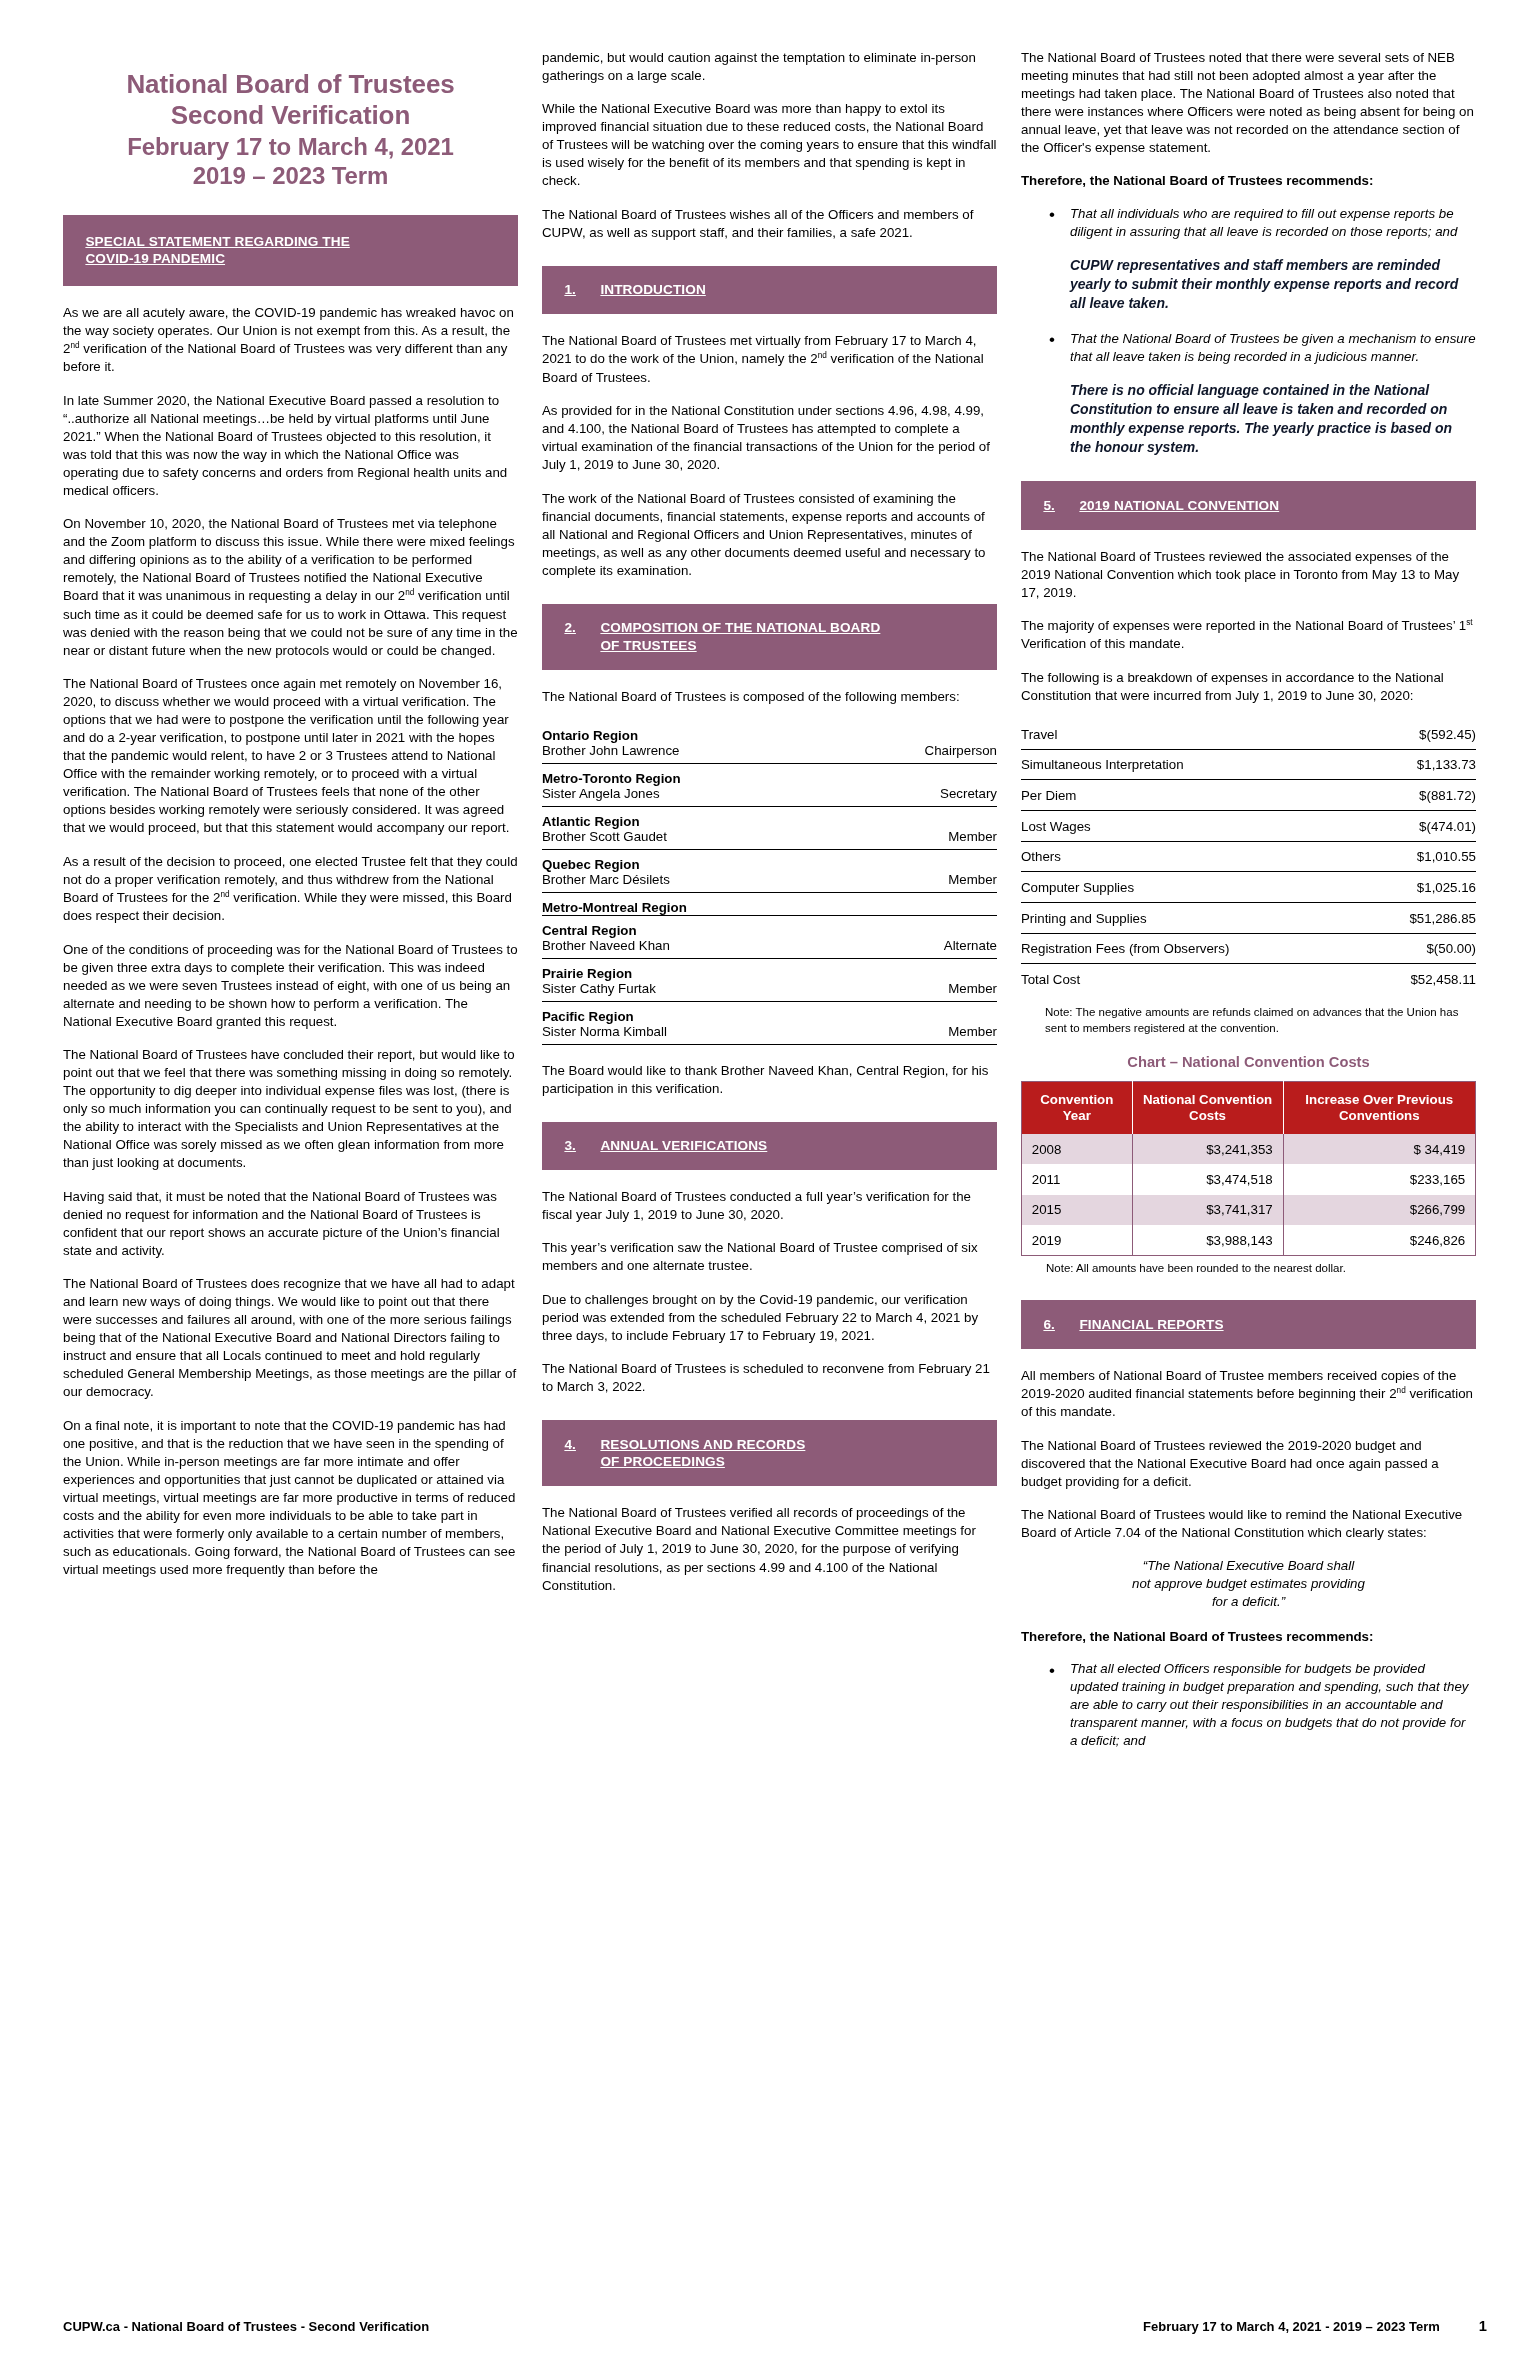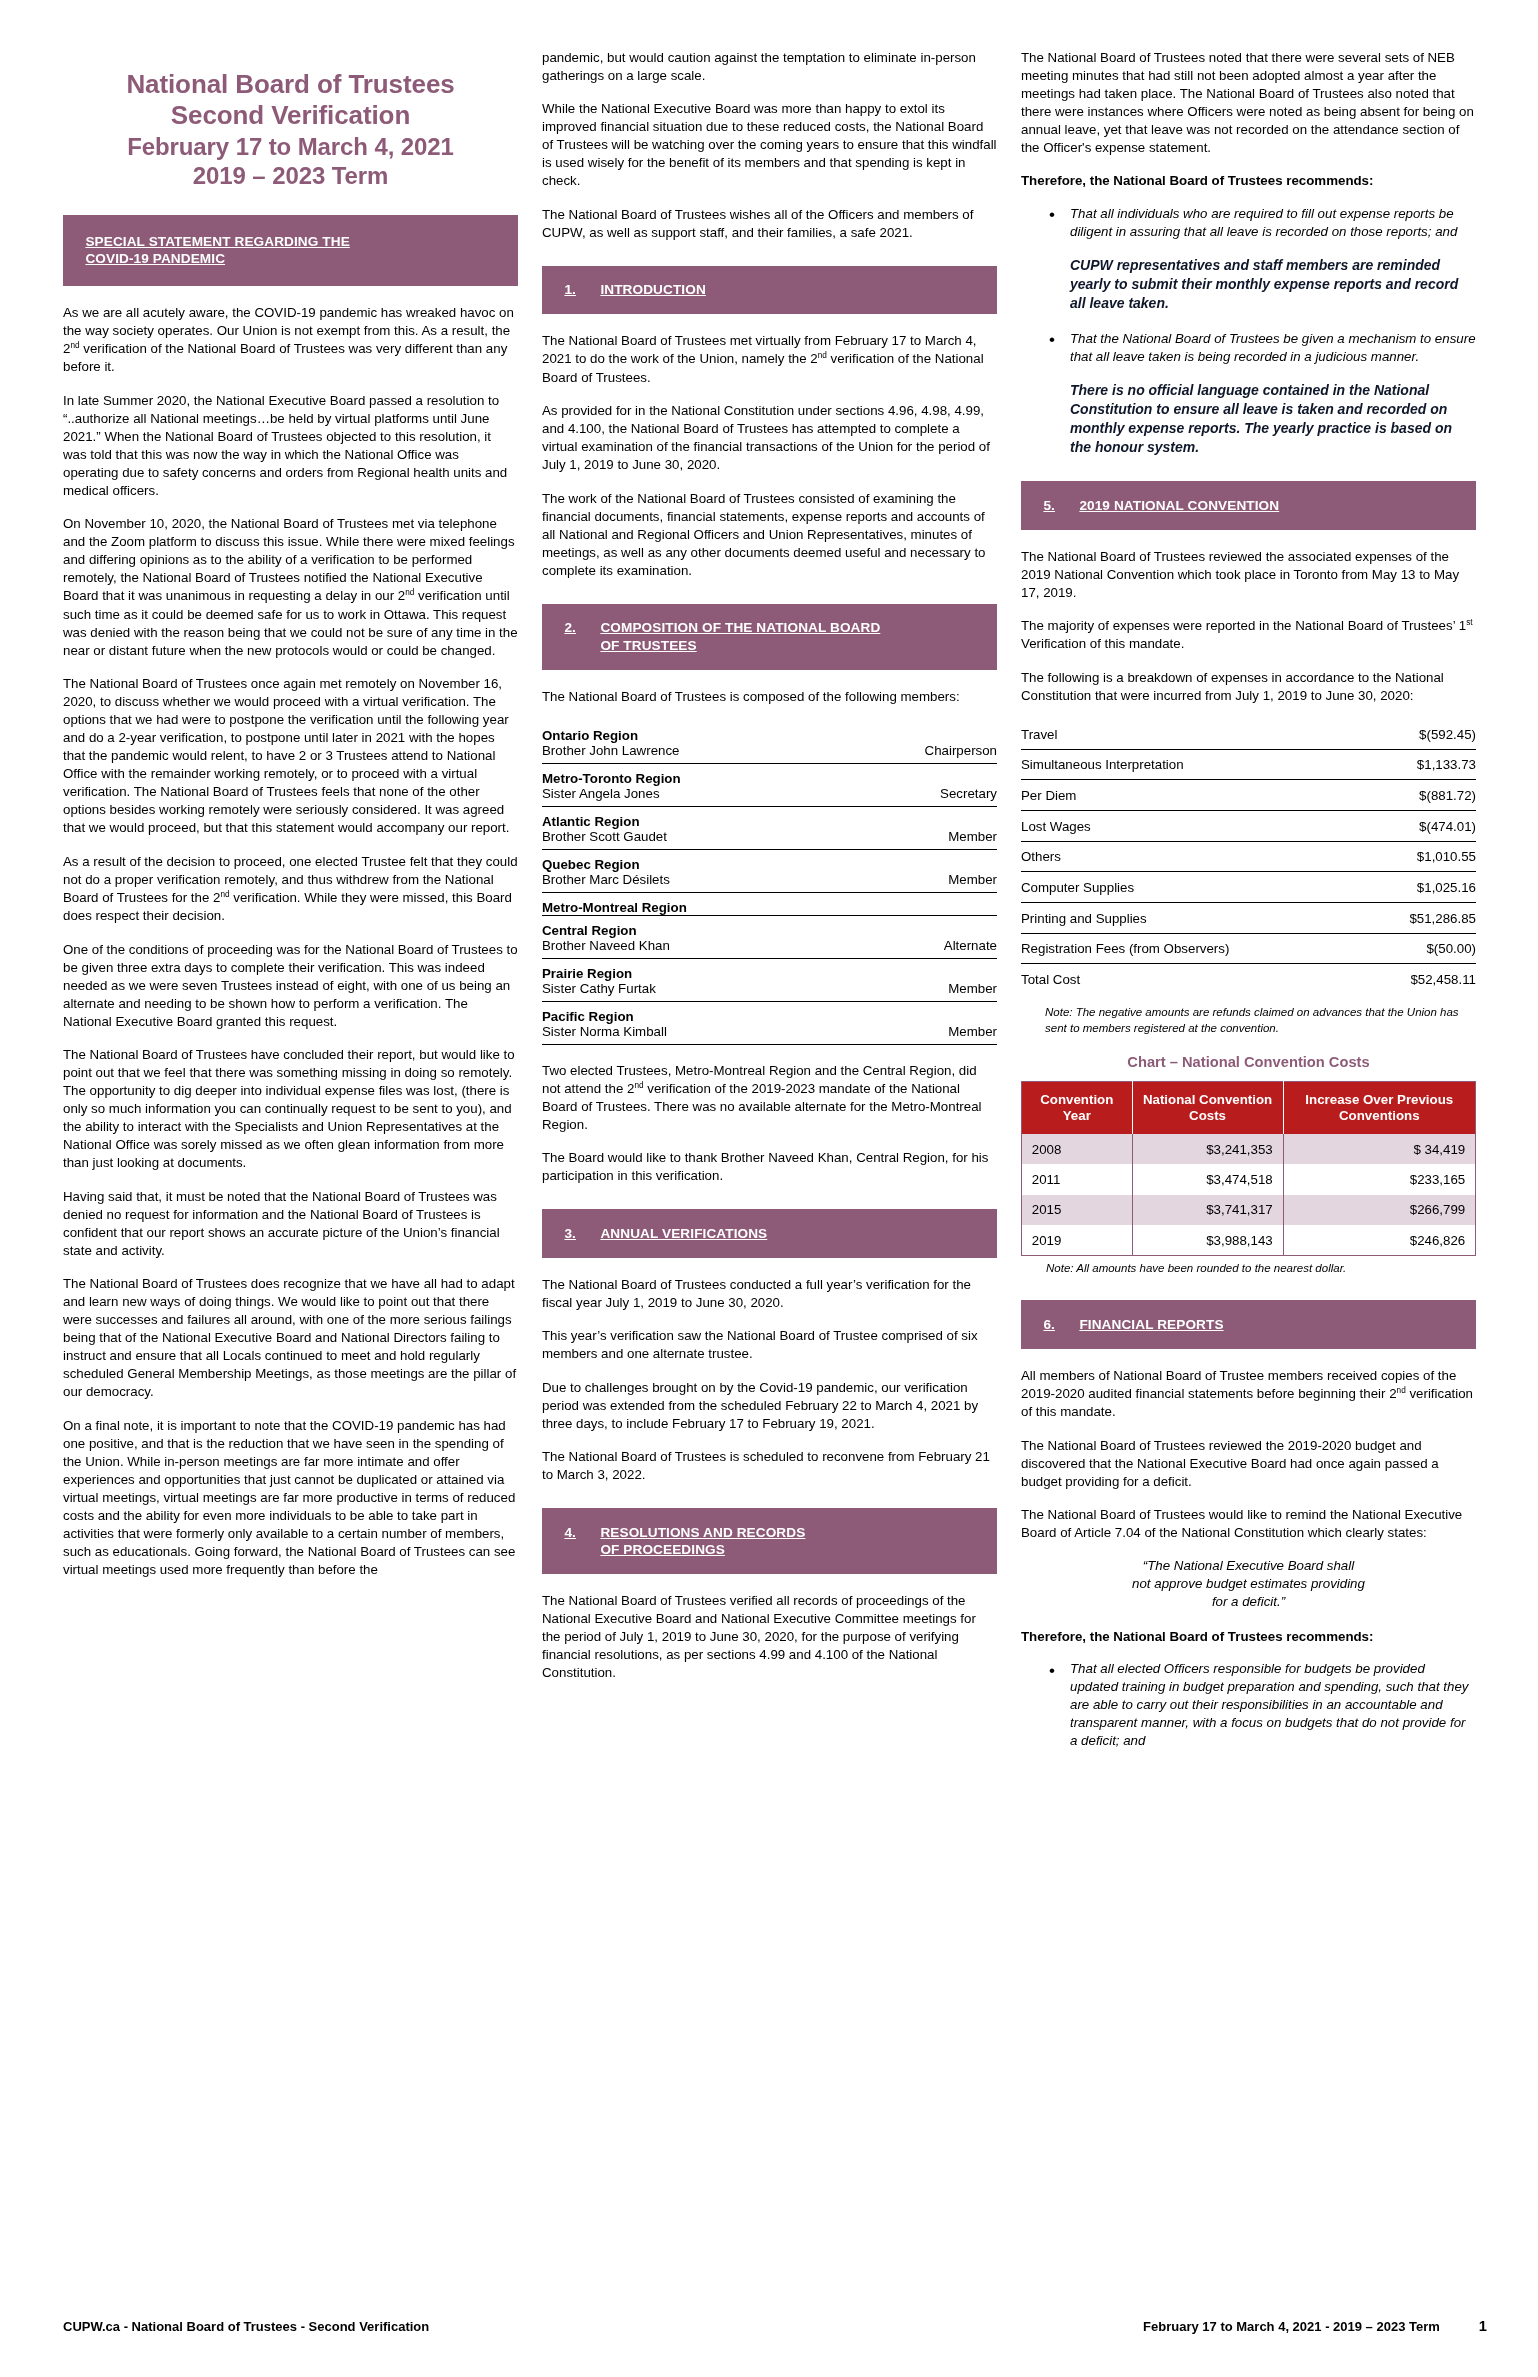--- a/index.html
+++ b/index.html
@@ -79,21 +79,21 @@
   
   .expenses { width: 100%; border-collapse: collapse; margin: 2.8px 0 11.2px 0; }
   .expenses td {
     font-size: 13.3px;
     padding: 7.7px 0 7px 0;
     border-bottom: 0.8px solid #000;
   }
   .expenses td.amt { text-align: right; }
   .expenses tr.total td { font-weight: normal; border-bottom: none; }
   .note {
-    font-size: 11.5px; font-style: italic; line-height: 1.35;
+    font-size: 11.5px; line-height: 1.35;
     margin: 4.2px 0 18px 24px;
   }
   .note.center-ish { margin-left: 25px; }
 
   
   .chart-title {
     color: #8d5b78; font-weight: bold; font-size: 14.7px;
     text-align: center; margin: 15.4px 0 11.2px 0;
   }
   table.chart {
@@ -272,21 +272,20 @@
           <tr class="mrow-top">
             <td class="region" colspan="2">Pacific Region</td>
           </tr>
           <tr class="sep">
             <td class="name">Sister Norma Kimball</td>
             <td class="role">Member</td>
           </tr>
         </tbody>
       </table>
 
-      <p class="body">Two elected Trustees, Metro-Montreal Region and the Central Region, did not attend the 2<sup>nd</sup> verification of the 2019-2023 mandate of the National Board of Trustees. There was no available alternate for the Metro-Montreal Region.</p>
       <p class="body">The Board would like to thank Brother Naveed Khan, Central Region, for his participation in this verification.</p>
 
       <div class="bar">
         <div class="bar-row">
           <span class="bar-num">3.</span>
           <span class="bar-label">ANNUAL VERIFICATIONS</span>
         </div>
       </div>
 
       <p class="body">The National Board of Trustees conducted a full year’s verification for the fiscal year July 1, 2019 to June 30, 2020.</p>

